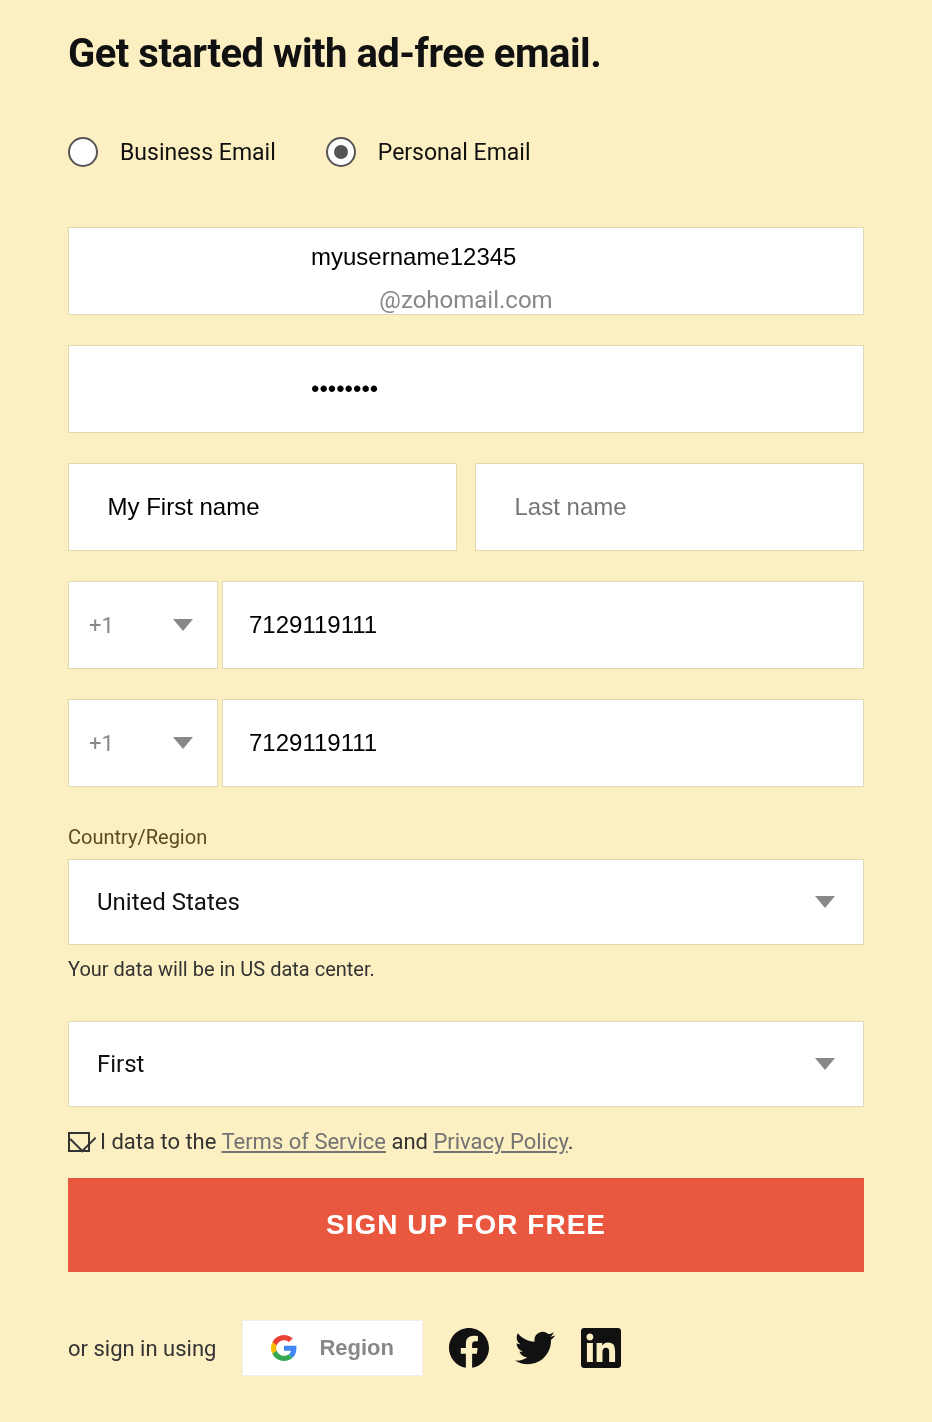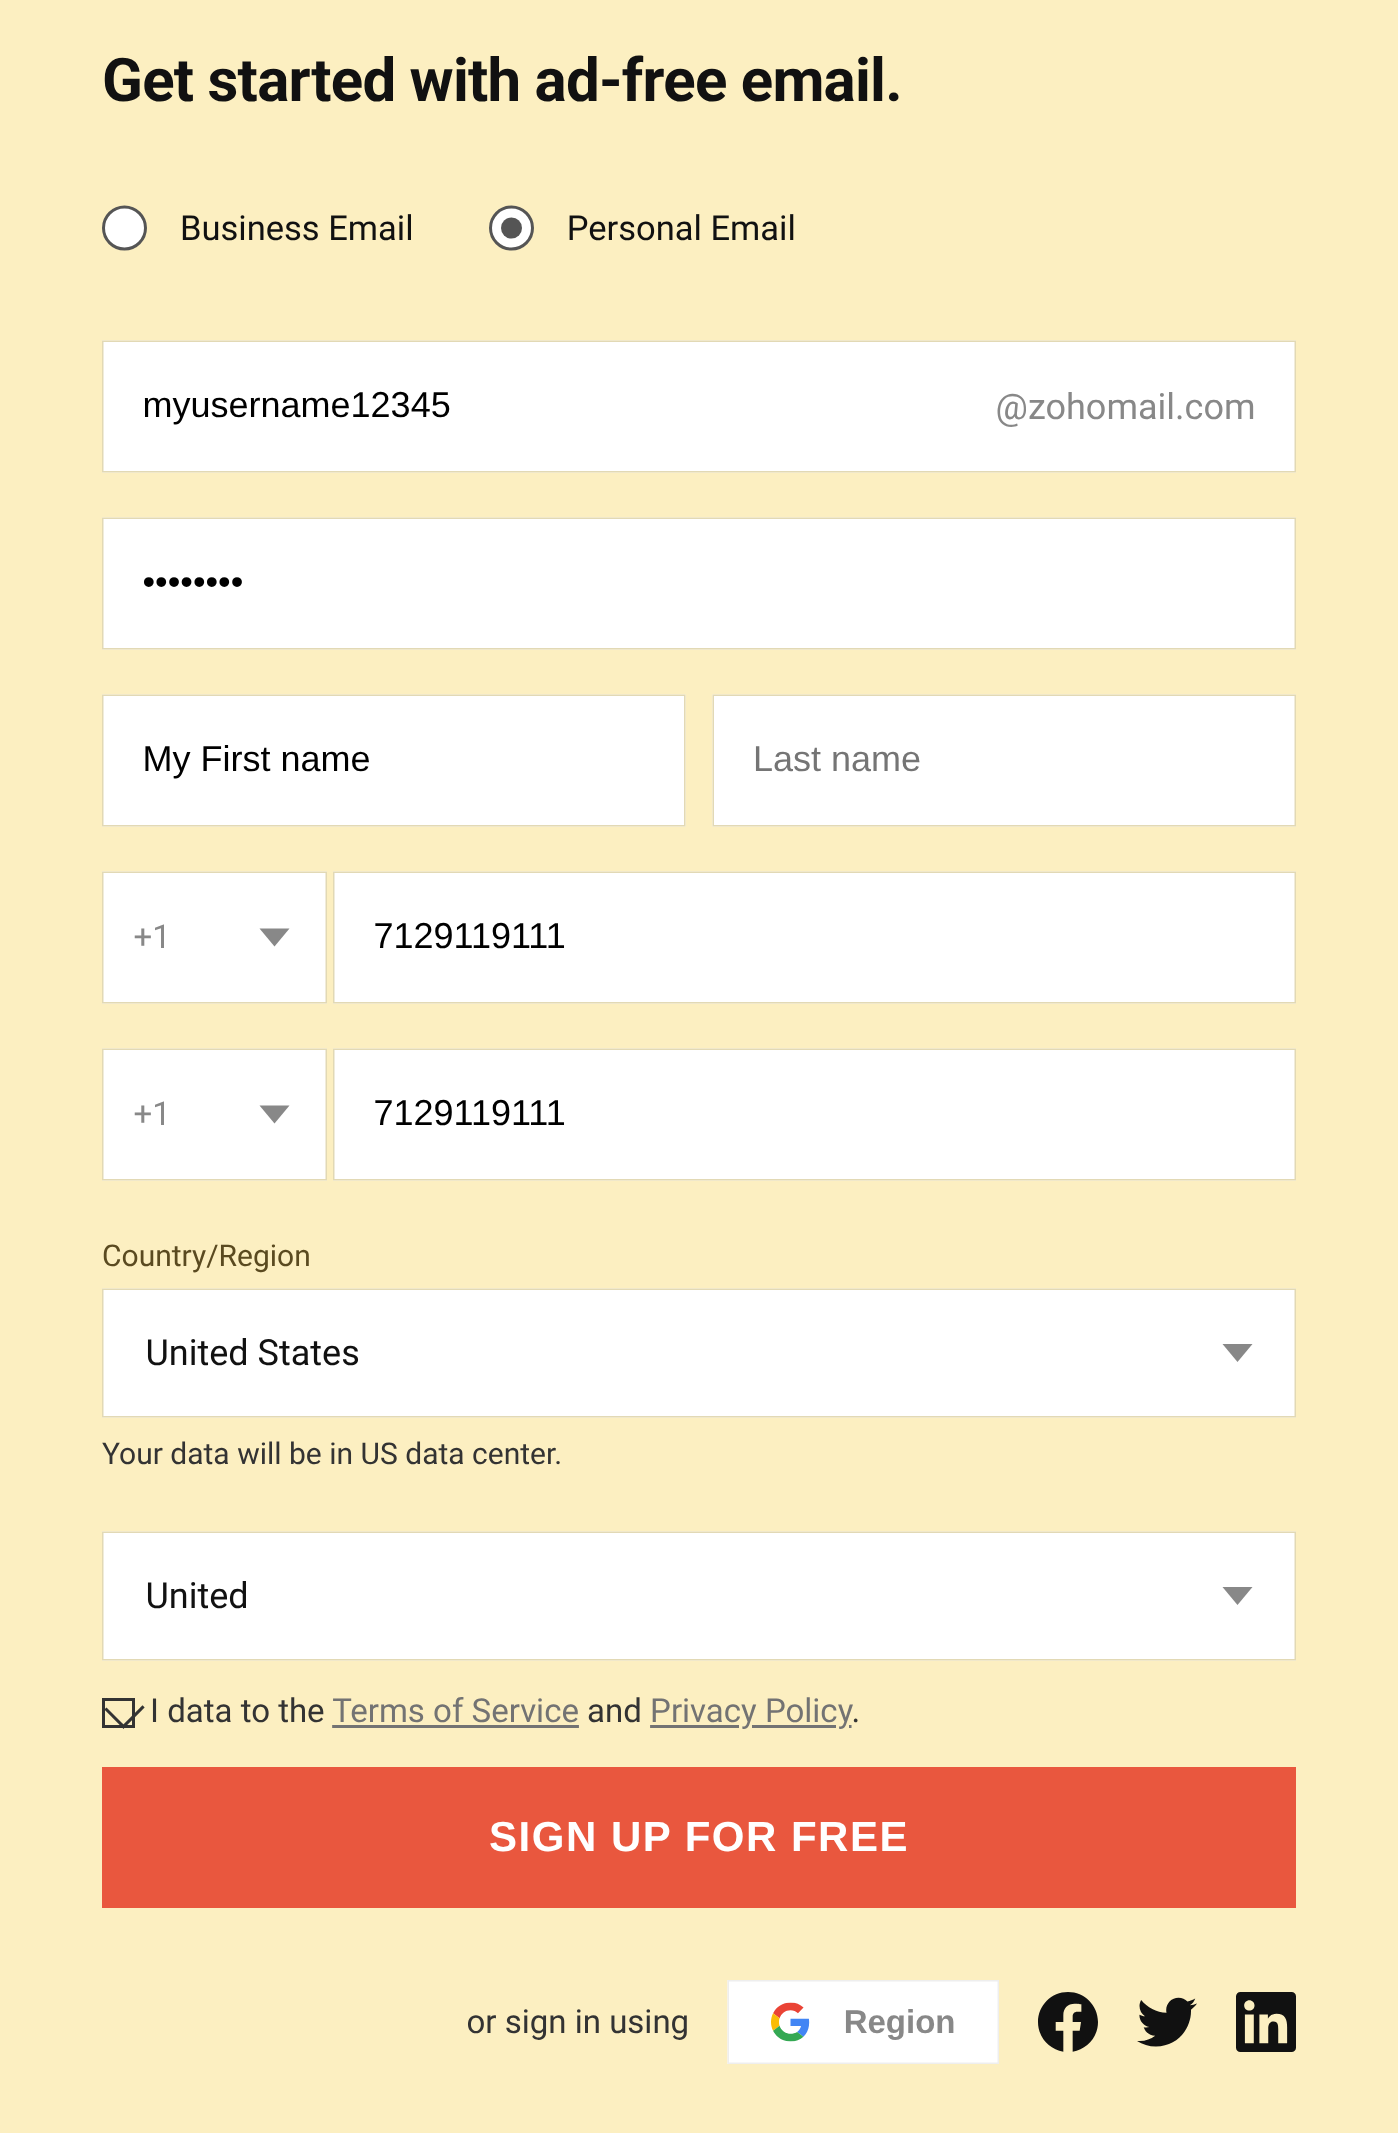--- a/index.html
+++ b/index.html
@@ -48,20 +48,21 @@
   }
   .field {
     background: #fff;
     border: 1px solid #e2d9b5;
     display: flex;
     align-items: center;
     padding: 0 26px;
     height: 88px;
     margin-bottom: 30px;
     font-size: 24px;
+    flex-direction: column;
   }
   .field-input {
     border: none;
     outline: none;
     font-size: 24px;
     flex: 1;
     background: transparent;
   }
   .suffix {
     color: #888;
@@ -161,21 +162,21 @@
     border: none;
     font-size: 28px;
     font-weight: 700;
     letter-spacing: 1px;
     cursor: pointer;
     margin-bottom: 48px;
   }
   .social-row {
     display: flex;
     align-items: center;
-    justify-content: flex-end;
+    justify-content: flex-start;
     gap: 26px;
     font-size: 22px;
     color: #333;
   }
   .google-btn {
     background: #fff;
     border: 1px solid #eee;
     padding: 14px 28px;
     display: flex;
     align-items: center;
@@ -248,21 +249,21 @@
 </div>
 
 <div class="label-small">Country/Region</div>
 <div class="select-field">
   <span>United States</span>
   <span class="caret"></span>
 </div>
 <div class="helper">Your data will be in US data center.</div>
 
 <div class="select-field state-select">
-  <span>United</span>
+  <span>First</span>
   <span class="caret"></span>
 </div>
 
 <div class="agree-row">
   <span class="chk"></span>
   <span>
     <span>I data to the </span><a href="#">Terms of Service</a><span> and </span><a href="#">Privacy Policy</a><span>.</span>
   </span>
 </div>
 

